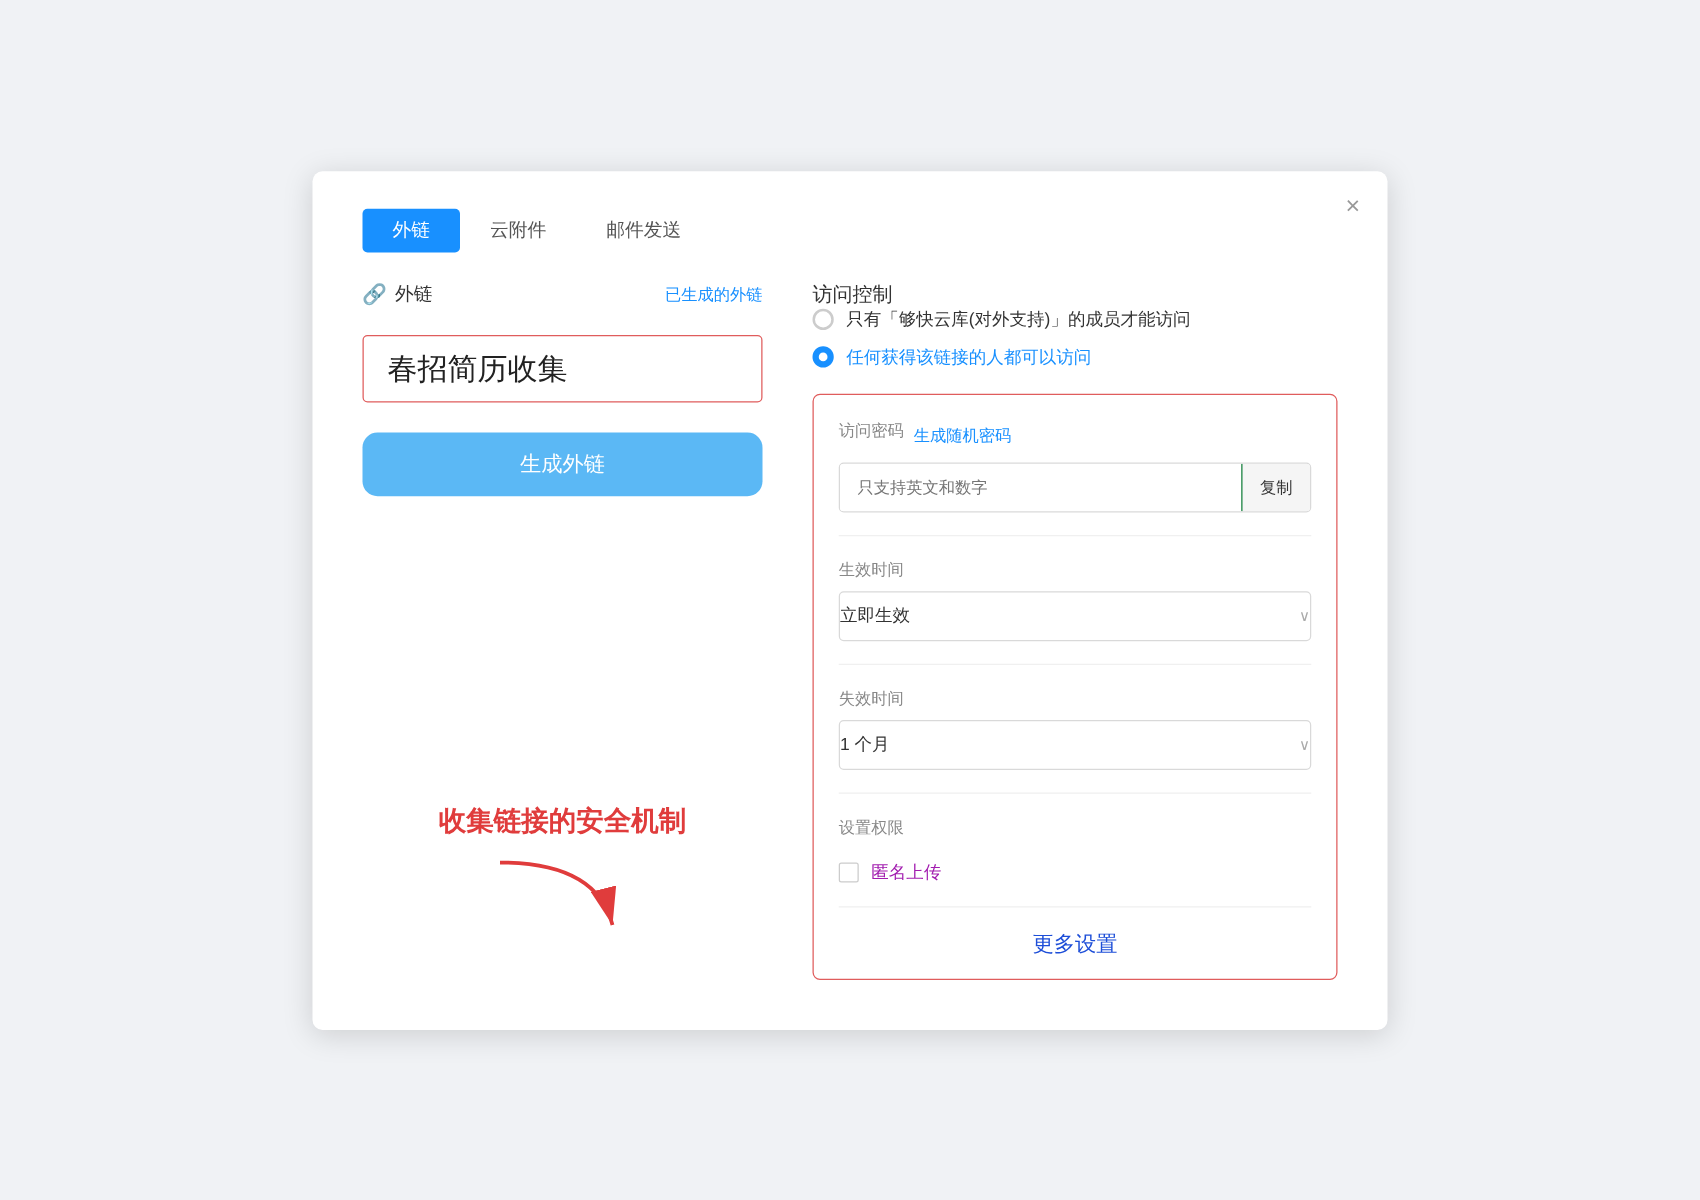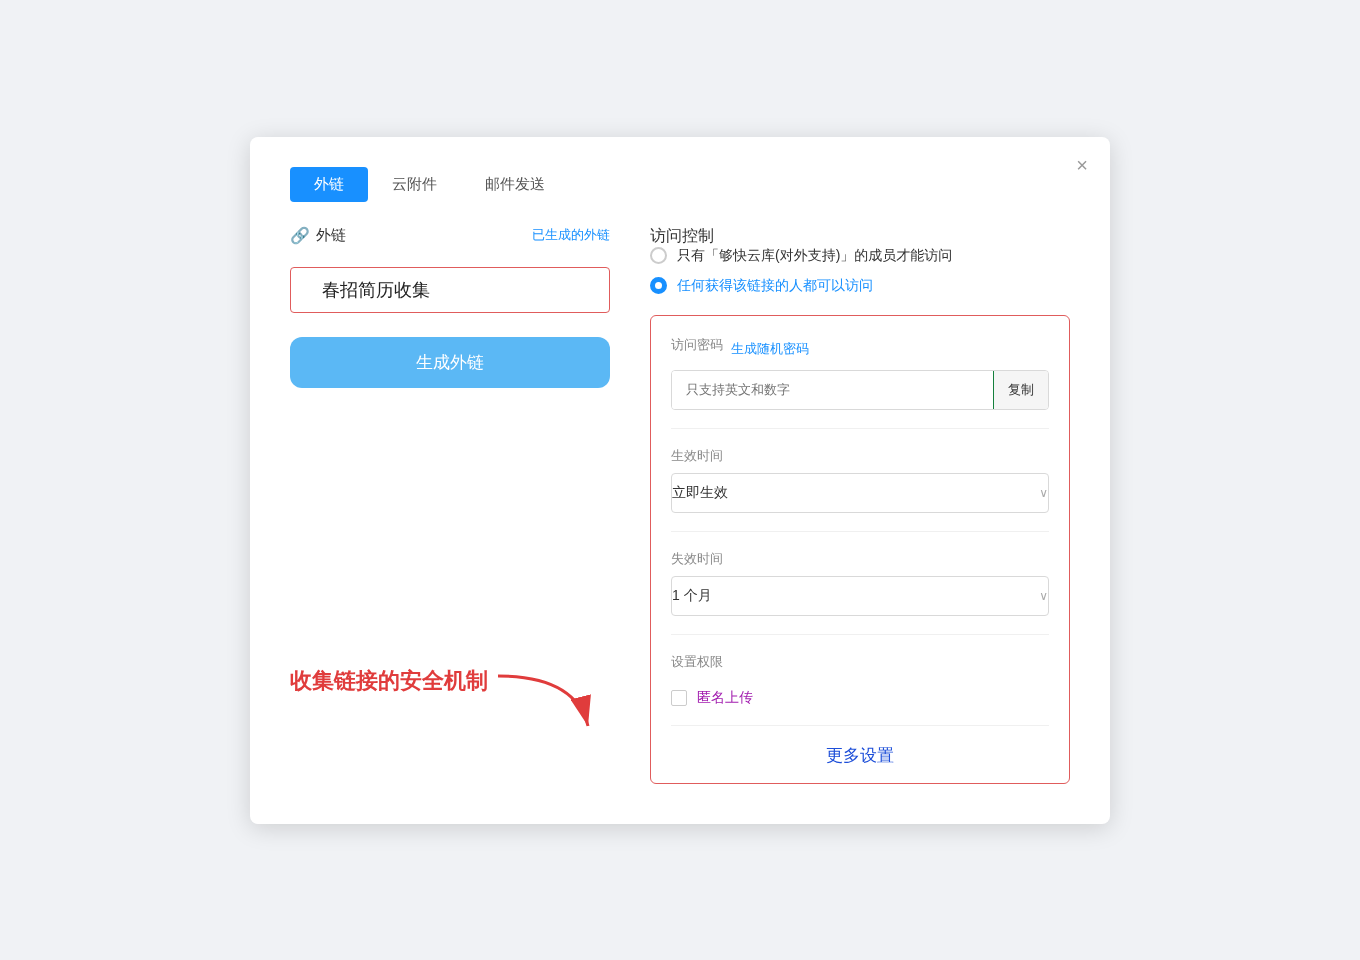--- a/index.html
+++ b/index.html
@@ -87,47 +87,46 @@
     .generated-link-btn {
       font-size: 13px;
       color: #1890ff;
       cursor: pointer;
       background: none;
       border: none;
     }
     .name-input {
       border: 1.5px solid #e05c5c;
       border-radius: 4px;
-      padding: 12px 31px;
-      font-size: 18px;
+      padding: 12px 19px;
+      font-size: 24px;
       color: #222;
       width: 100%;
       outline: none;
-      font-family: Liberation Mono, monospace;
     }
     .generate-btn {
       background: #5bb8f5;
       color: #fff;
       border: none;
       border-radius: 12px;
       padding: 14px 0;
       font-size: 17px;
       cursor: pointer;
       width: 100%;
       margin-top: 8px;
     }
     
     .annotation-area {
       position: absolute;
-      bottom: 38px;
+      bottom: 24px;
       left: 0;
       width: 320px;
       display: flex;
-      flex-direction: row;
-      align-items: flex-start;
+      flex-direction: column;
+      align-items: center;
       pointer-events: none;
     }
     .annotation-text {
       color: #e03c3c;
       font-size: 22px;
       font-weight: bold;
       margin-bottom: 8px;
     }
     .arrow-svg {
       width: 120px;

